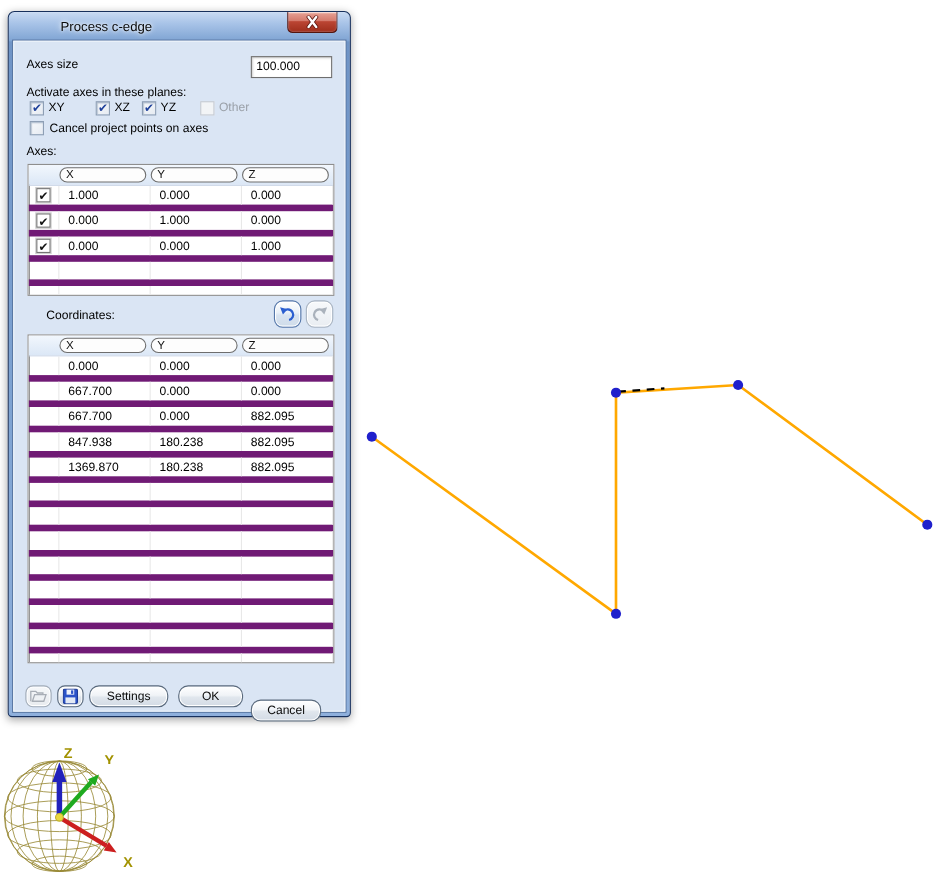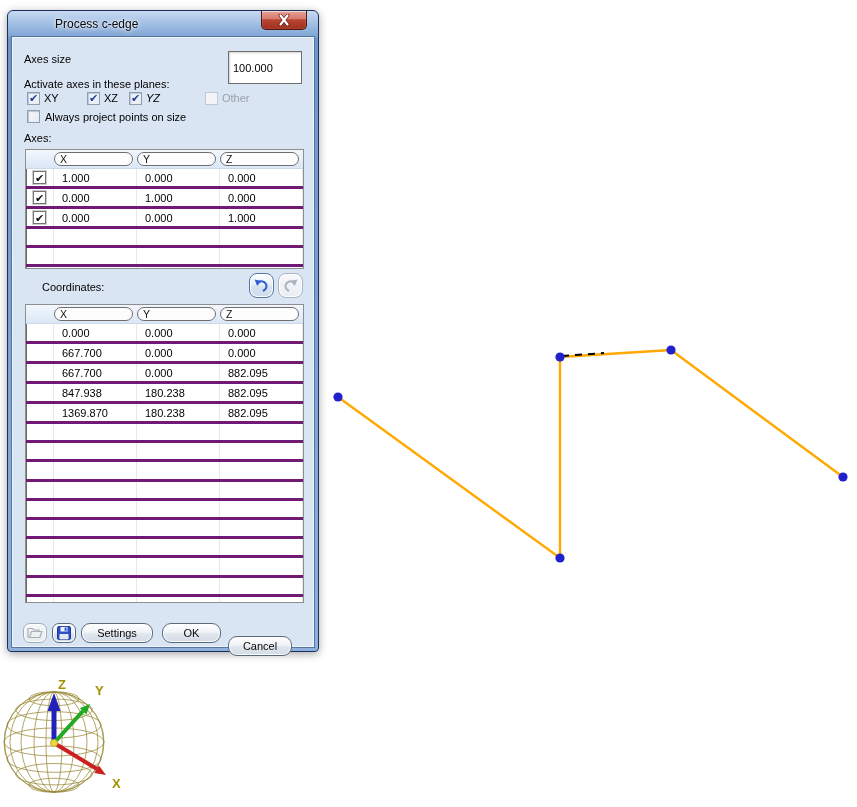--- a/index.html
+++ b/index.html
@@ -12,21 +12,21 @@
   .titlebar{position:absolute;left:0;right:0;top:0;height:26px;display:flex;align-items:center;padding-left:11px;box-sizing:border-box;}
   .title{font-size:12px;color:#0a0a0a;text-shadow:0 0 6px rgba(255,255,255,.95),0 0 3px rgba(255,255,255,.9);margin-left:36px;}
   .close-btn{position:absolute;top:0;right:11px;width:46px;height:19px;box-sizing:border-box;
     border:1px solid #54150e;border-top:none;border-radius:0 0 5px 5px;
     background:linear-gradient(180deg,#e8a295 0%,#d4796b 45%,#bb4533 48%,#9e2e1c 100%);
     display:flex;align-items:center;justify-content:center;
     box-shadow:inset 0 1px 0 rgba(255,255,255,.55), inset 0 0 2px rgba(255,255,255,.3);}
   .client{position:absolute;left:4px;right:4px;top:26px;bottom:4px;background:#dae5f4;
     border:1px solid #eef4fb;box-shadow:0 0 0 1px #56749f;box-sizing:border-box;}
   .lbl{position:absolute;font-size:11px;color:#000;white-space:nowrap;}
-  .txt{position:absolute;height:33px;box-sizing:border-box;border:1px solid #6e6e6e;
+  .txt{position:absolute;height:20px;box-sizing:border-box;border:1px solid #6e6e6e;
     box-shadow:inset 1px 1px 2px rgba(0,0,0,.18);background:#fff;font:11px "Liberation Sans",sans-serif;
     padding:0 0 0 4px;color:#000;}
   
   .cb{width:13px;height:13px;box-sizing:border-box;border:1px solid #8e9fb5;flex:none;
     background:linear-gradient(135deg,#f7f9fb,#e6ebf2);position:relative;
     box-shadow:inset 1px 1px 1px rgba(130,150,175,.5);}
   .cb.checked::after{content:"\2714";position:absolute;left:1px;top:-1px;line-height:13px;
     font:bold 11px "DejaVu Sans",sans-serif;color:#1d3f9a;}
   .cb.disabled{border-color:#c3c9d3;background:#f2f4f6;box-shadow:none;}
   .sqcb{width:13px;height:13px;box-sizing:border-box;border:1px solid #757575;background:#fff;
@@ -39,21 +39,21 @@
   .plane-lbl.dis{color:#9aa0a8;}
   .always-row{position:absolute;left:14px;top:72px;display:flex;align-items:center;gap:5px;}
   
   .tbl{position:absolute;background:#fff;border:1px solid #8e8e8e;box-sizing:border-box;overflow:hidden;
     box-shadow:inset 1px 0 0 #6a6a6a;}
   .tbl-head{height:18px;display:flex;background:linear-gradient(#f2f7fd,#dbe7f6);border-bottom:1px solid #ccd8e8;}
   .tbl-colh{flex:1;display:flex;}
   .capsule{flex:1;margin:2px 4px 2px 0;border:1px solid #6e6e6e;border-radius:8px;background:#fdfdfd;
     font-size:10.5px;line-height:12px;padding-left:5px;color:#111;}
   .tbl-c0{width:28px;flex:none;display:flex;align-items:center;justify-content:center;box-sizing:border-box;}
-  .tbl-row{display:flex;height:17px;border-bottom:3px solid #701a75;}
+  .tbl-row{display:flex;height:17px;border-bottom:6px solid #701a75;}
   .tbl-row.empty{height:16.2px;}
   .tbl-cell{flex:1;display:flex;align-items:center;padding-left:8px;font-size:11px;color:#000;
     border-right:1px solid #e8e8e8;box-sizing:border-box;}
   .tbl-row .tbl-c0{border-right:1px solid #e8e8e8;}
   
   .btn{position:absolute;height:20px;box-sizing:border-box;border:1px solid #5a6a7d;border-radius:9px;
     background:linear-gradient(180deg,#ffffff,#f0f3f7 45%,#e0e6ed 55%,#d3dbe5);
     box-shadow:inset 0 0 0 1px #fff;display:flex;align-items:center;justify-content:center;
     font-size:11px;color:#0a0a0a;text-align:right;}
   .ibtn{position:absolute;width:24px;height:20px;box-sizing:border-box;border:1px solid #5a6a7d;border-radius:7px;
@@ -99,32 +99,32 @@
     <span class="lbl" style="left:11px;top:40px">Activate axes in these planes:</span>
     <div class="planes-row">
         <span class="plane-item" style="width: 60px;">
           <span class="cb checked"></span>
           <span class="plane-lbl">XY</span>
         </span>
         <span class="plane-item" style="width: 42px;">
           <span class="cb checked"></span>
           <span class="plane-lbl">XZ</span>
         </span>
-        <span class="plane-item" style="width: 76px; font-style: italic;">
+        <span class="plane-item" style="width: 53px;">
           <span class="cb checked"></span>
           <span class="plane-lbl">YZ</span>
         </span>
         <span class="plane-item" style="width: 80px;">
           <span class="cb disabled"></span>
           <span class="plane-lbl dis">Other</span>
         </span>
       </div>
     <div class="always-row">
       <span class="cb"></span>
-      <span class="lbl" style="position:static">Always project points on size</span>
+      <span class="lbl" style="position:static">Cancel project points on axes</span>
     </div>
     <span class="lbl" style="left:11px;top:94px">Axes:</span>
     <div class="tbl" id="axes-table" style="left:12px;top:111px;width:279px;height:120px">
         <div class="tbl-head">
           <div class="tbl-c0"></div>
           <div class="tbl-colh">
             <div class="capsule">X</div>
           </div>
           <div class="tbl-colh">
             <div class="capsule">Y</div>

